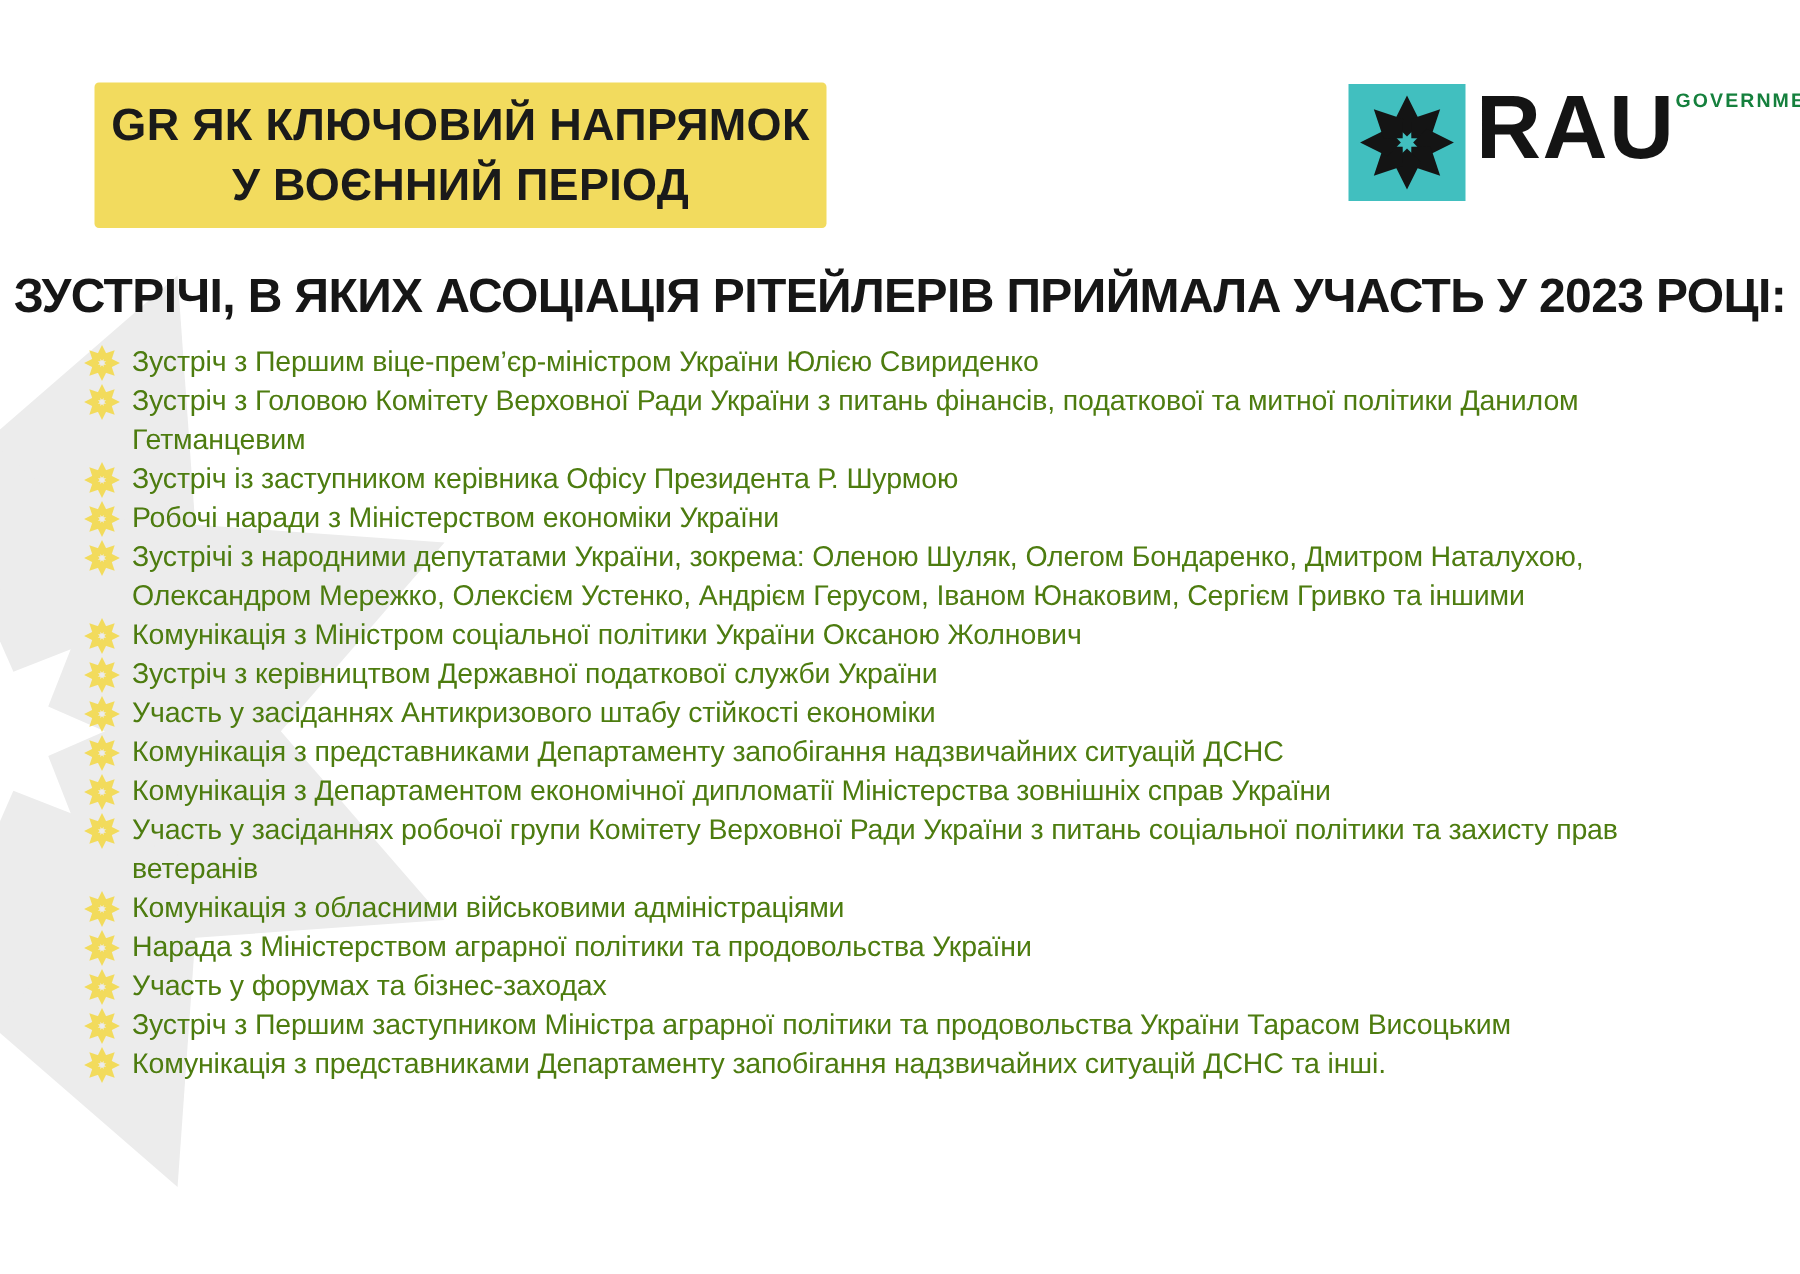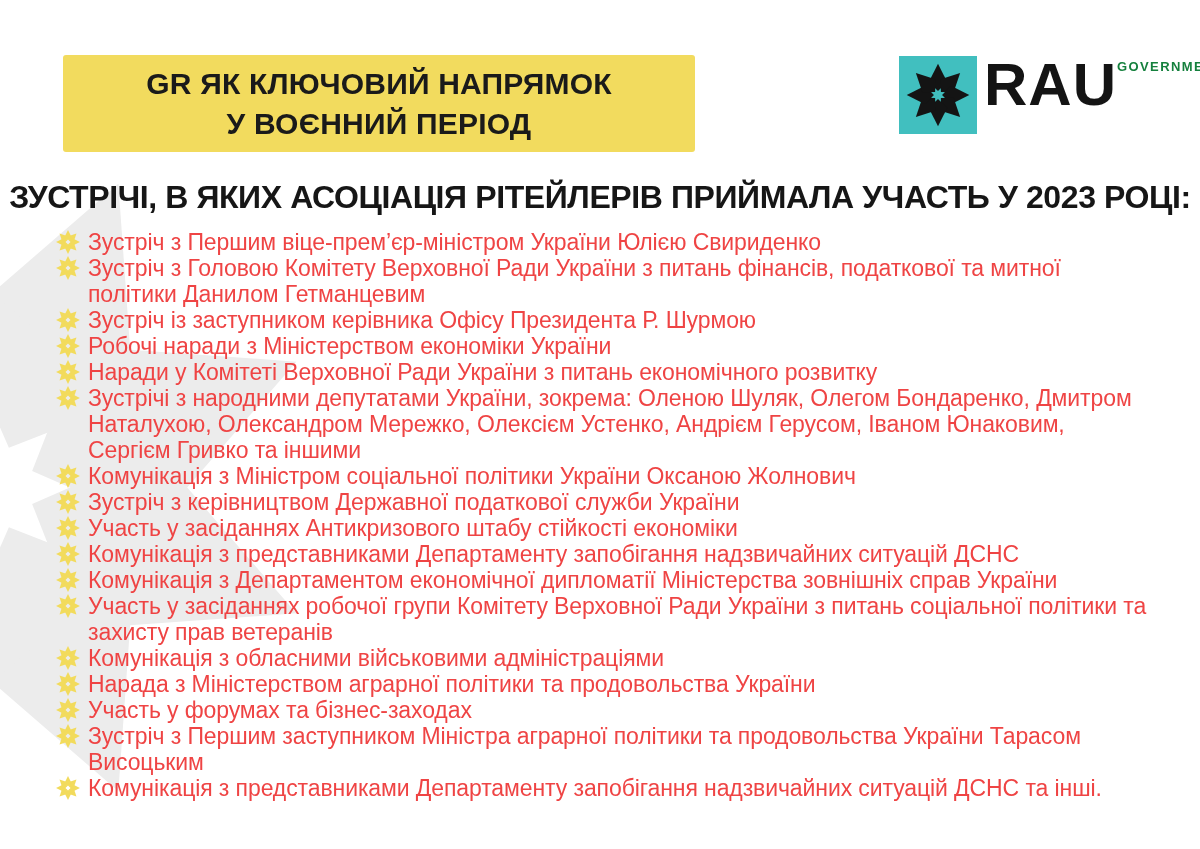--- a/index.html
+++ b/index.html
@@ -17,21 +17,21 @@
     position:absolute;
     left:-365px; top:130px;
     width:715px; height:715px;
     color:#ECECEC;
     pointer-events:none;
   }
   
   .banner {
     position:absolute;
     left:63px; top:55px;
-    width:632px; height:97px;
+    width:488px; height:97px;
     background:#F2DB5E;
     border-radius:3px;
     display:flex; flex-direction:column;
     align-items:center; justify-content:center;
     text-align:center;
   }
   .banner .line {
     font-size:30px; font-weight:800;
     letter-spacing:0.2px; line-height:40px;
     color:#1A1A1A; white-space:nowrap;
@@ -78,22 +78,22 @@
   }
   .bullet {
     flex:0 0 26px;
     width:26px; height:26px;
     margin-right:7px;
     color:#F2DB5C;
   }
   .bullet svg { width:26px; height:26px; display:block; }
   .item-text {
     flex:1;
-    font-size:23px; line-height:26px;
-    color:#ef4444;
+    font-size:19px; line-height:26px;
+    color:#4d7c0f;
     letter-spacing:-0.1px;
   }
 </style>
 </head>
 <body>
 
 <svg width="0" height="0" style="position:absolute" aria-hidden="true">
   <defs>
     <g id="star8" fill="currentColor">
       <polygon points="0,-46 13.5,-19 0,-6 -13.5,-19"></polygon>
@@ -163,28 +163,20 @@
 
     <li>
       <span class="bullet">
         <svg viewBox="-50 -50 100 100">
             <use href="#star8"></use>
           </svg>
       </span>
       <span class="item-text">Робочі наради з Міністерством економіки України</span>
     </li>
 
-    <li>
-      <span class="bullet">
-        <svg viewBox="-50 -50 100 100">
-            <use href="#star8"></use>
-          </svg>
-      </span>
-      <span class="item-text">Наради у Комітеті Верховної Ради України з питань економічного розвитку</span>
-    </li>
 
 
 
     <li>
       <span class="bullet">
         <svg viewBox="-50 -50 100 100">
             <use href="#star8"></use>
           </svg>
       </span>
       <span class="item-text">Зустрічі з народними депутатами України, зокрема: Оленою Шуляк, Олегом Бондаренко, Дмитром Наталухою, Олександром Мережко, Олексієм Устенко, Андрієм Герусом, Іваном Юнаковим, Сергієм Гривко та іншими</span>

